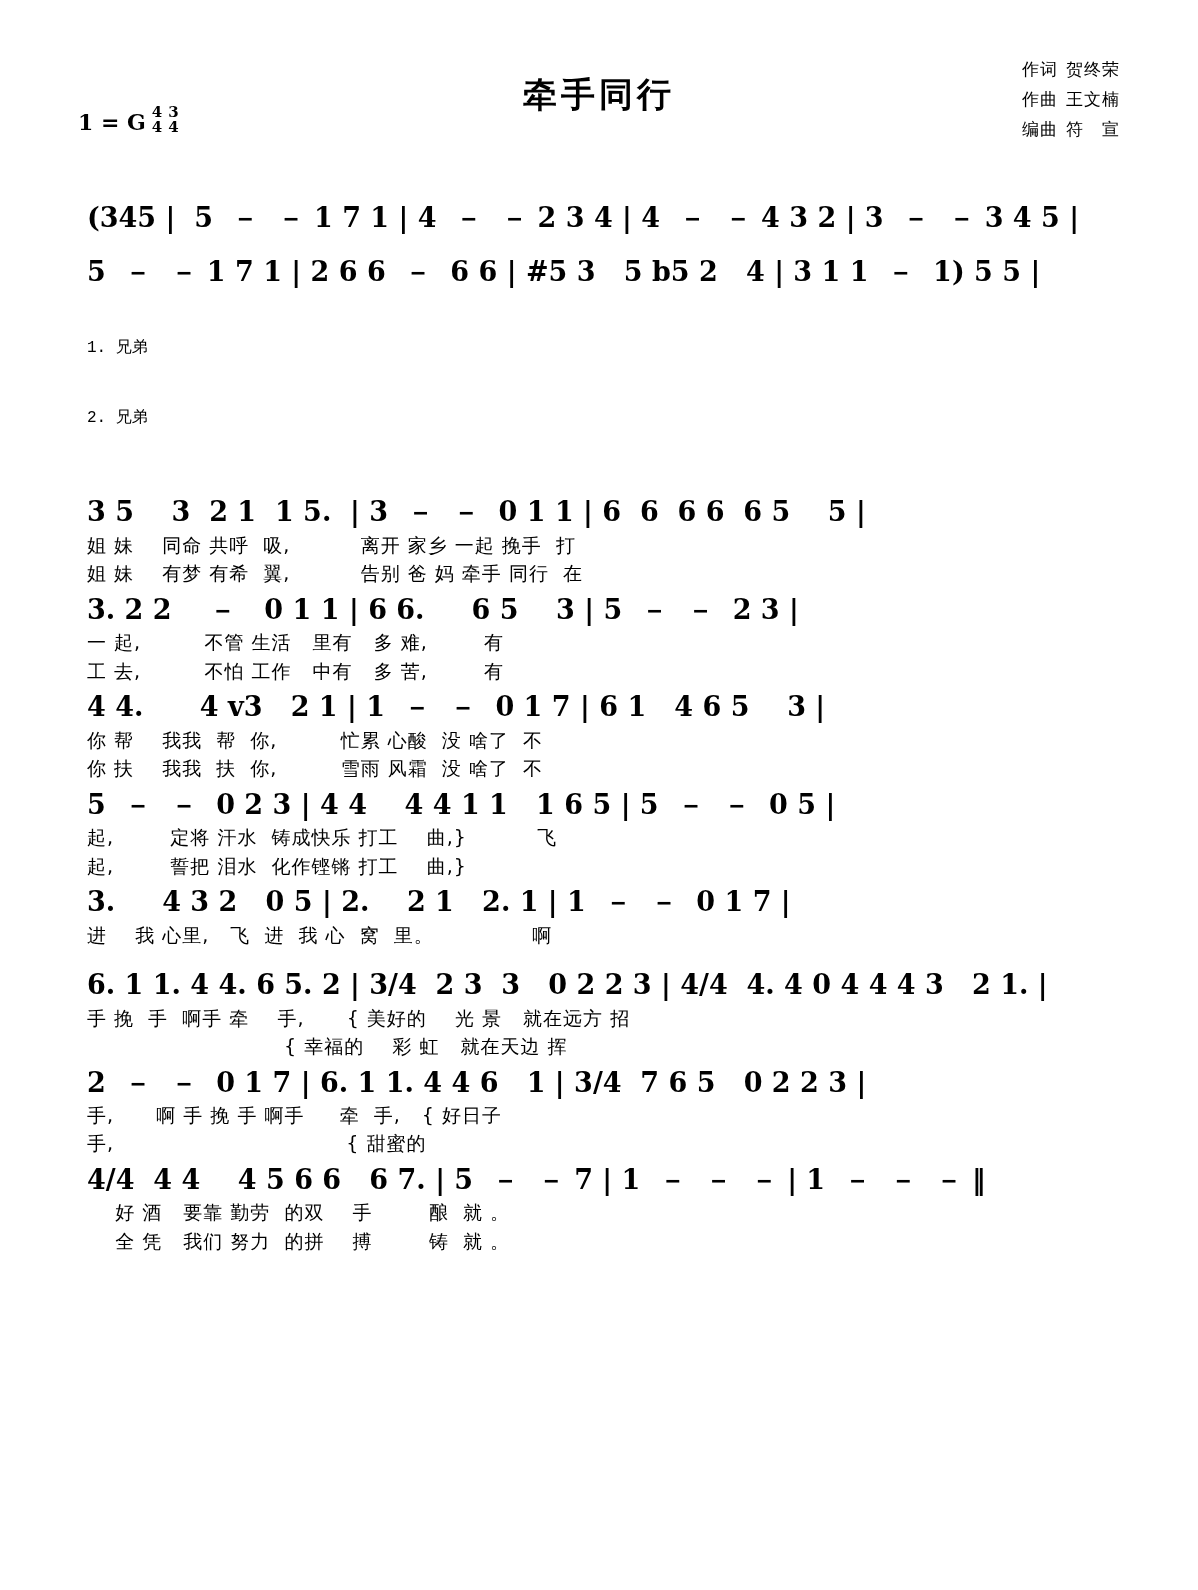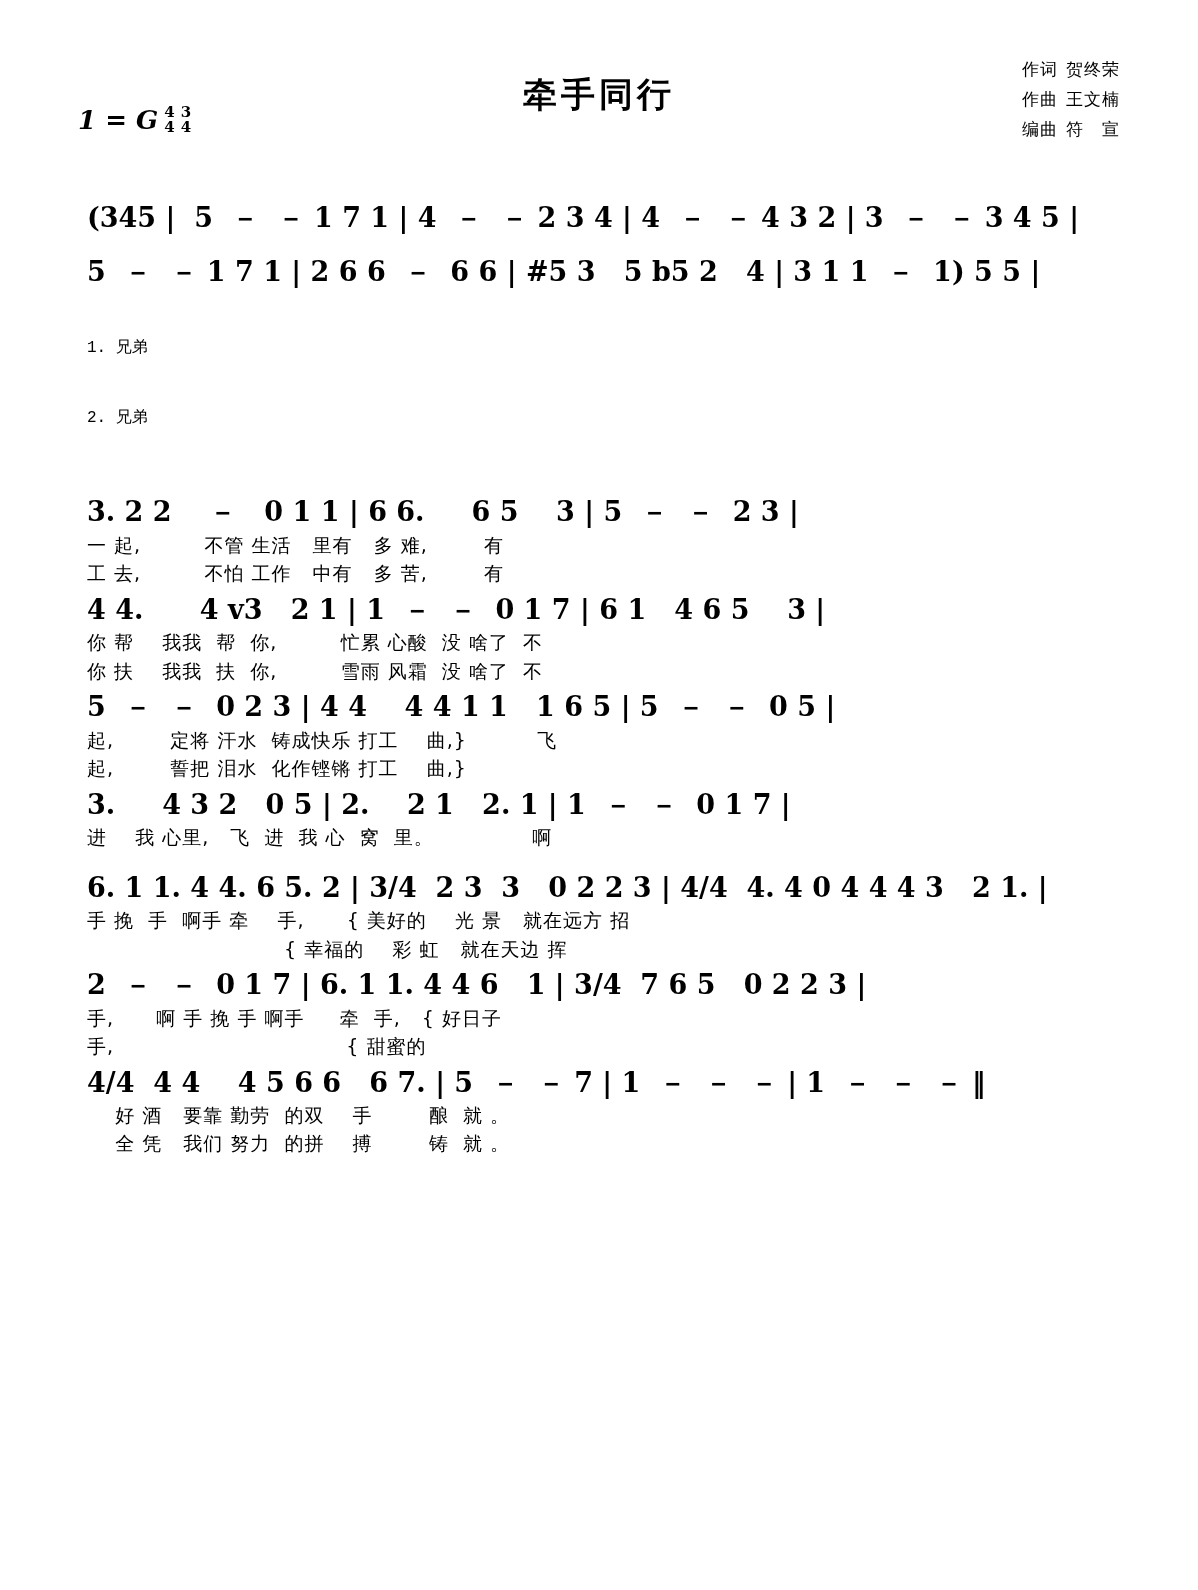--- a/index.html
+++ b/index.html
@@ -45,21 +45,21 @@
 
   .keyline {
     position: absolute;
     left: 78px;
     top: 105px;
     font-size: 21px;
     font-family: "DejaVu Serif", serif;
     display: flex;
     align-items: flex-end;
   }
-  .keyline .k1 { font-weight: bold; font-size: 26px; font-style: italic; }
+  .keyline .k1 { font-weight: bold; font-size: 22px; }
   .frac {
     display: inline-block;
     vertical-align: middle;
     text-align: center;
     font-size: 15px;
     line-height: 1.0;
     margin-left: 6px;
     font-weight: bold;
   }
   .frac .num { display: block; }
@@ -139,20 +139,25 @@
   <div class="system">
     <pre class="notes">5  －  － 1 7 1 | 2 6 6  －  6 6 | #5 3   5 b5 2   4 | 3 1 1  －  1) 5 5 |</pre>
     <div class="endings">
       <div>1. 兄弟</div>
       <div>2. 兄弟</div>
     </div>
   </div>
 
   <div class="row-gap"></div>
 
+  <div class="system">
+    <pre class="notes">3 5    3  2 1  1 5.  | 3  －  －  0 1 1 | 6  6  6 6  6 5    5 |</pre>
+    <pre class="lyr">姐 妹    同命 共呼  吸,          离开 家乡 一起 挽手  打</pre>
+    <pre class="lyr">姐 妹    有梦 有希  翼,          告别 爸 妈 牵手 同行  在</pre>
+  </div>
 
   <div class="system">
     <pre class="notes">3. 2 2    －   0 1 1 | 6 6.     6 5    3 | 5  －  －  2 3 |</pre>
     <pre class="lyr">一 起,         不管 生活   里有   多 难,        有</pre>
     <pre class="lyr">工 去,         不怕 工作   中有   多 苦,        有</pre>
   </div>
 
   <div class="system">
     <pre class="notes">4 4.      4 v3   2 1 | 1  －  －  0 1 7 | 6 1   4 6 5    3 |</pre>
     <pre class="lyr">你 帮    我我  帮  你,         忙累 心酸  没 啥了  不</pre>

